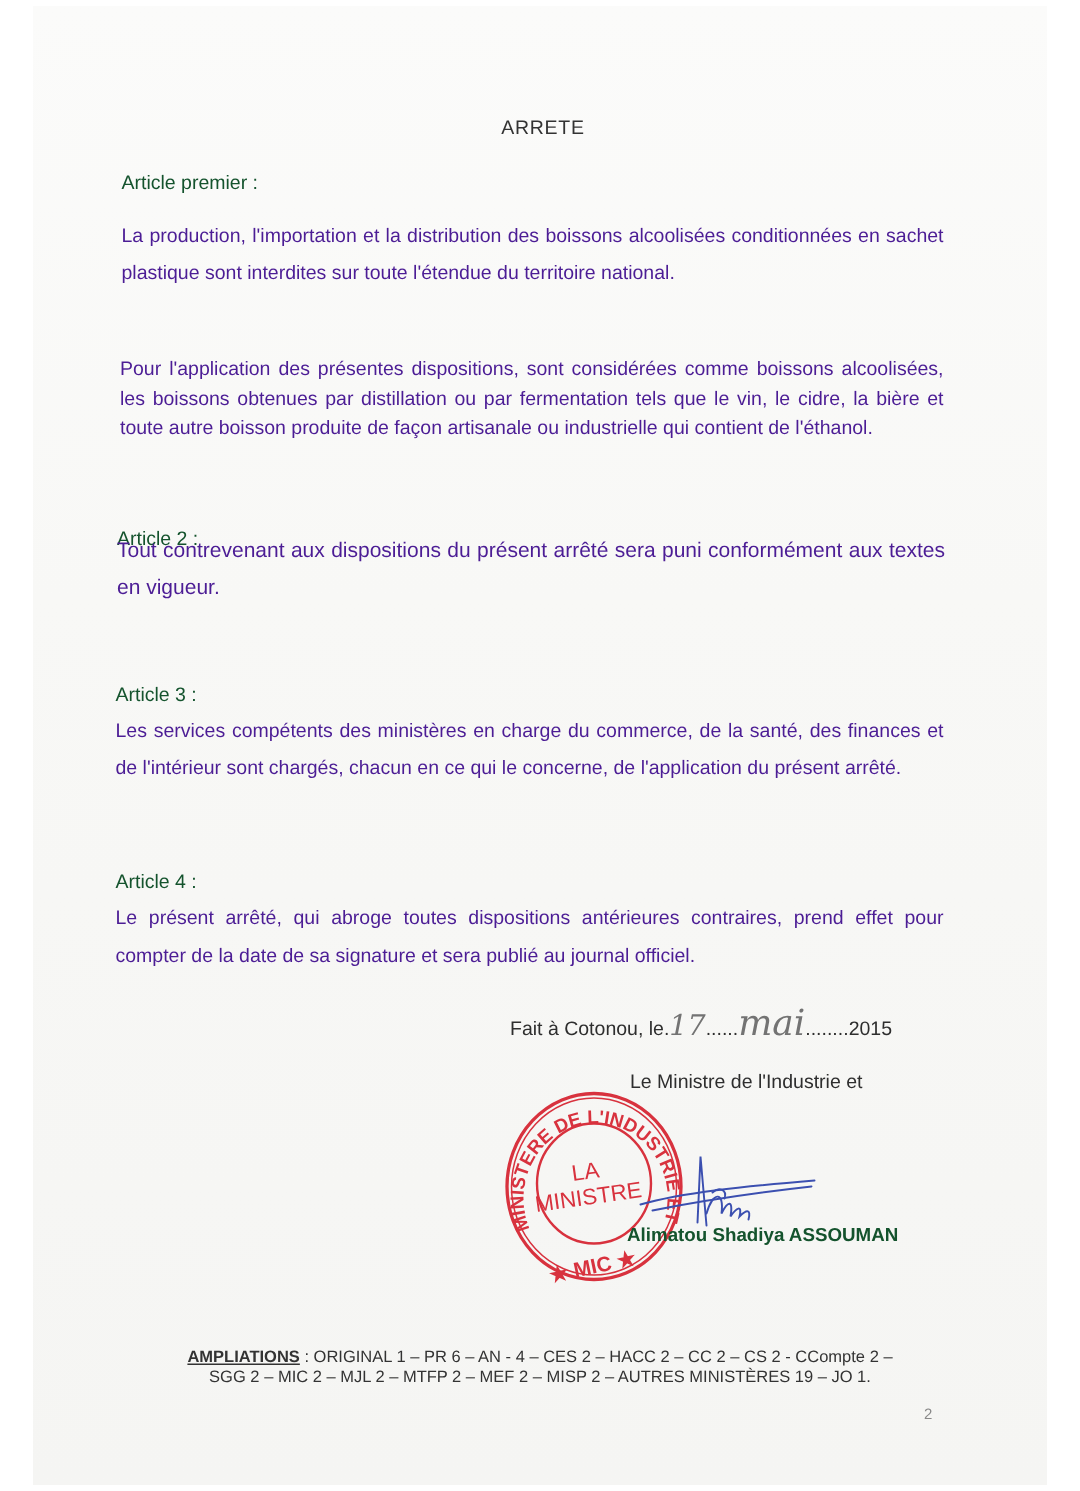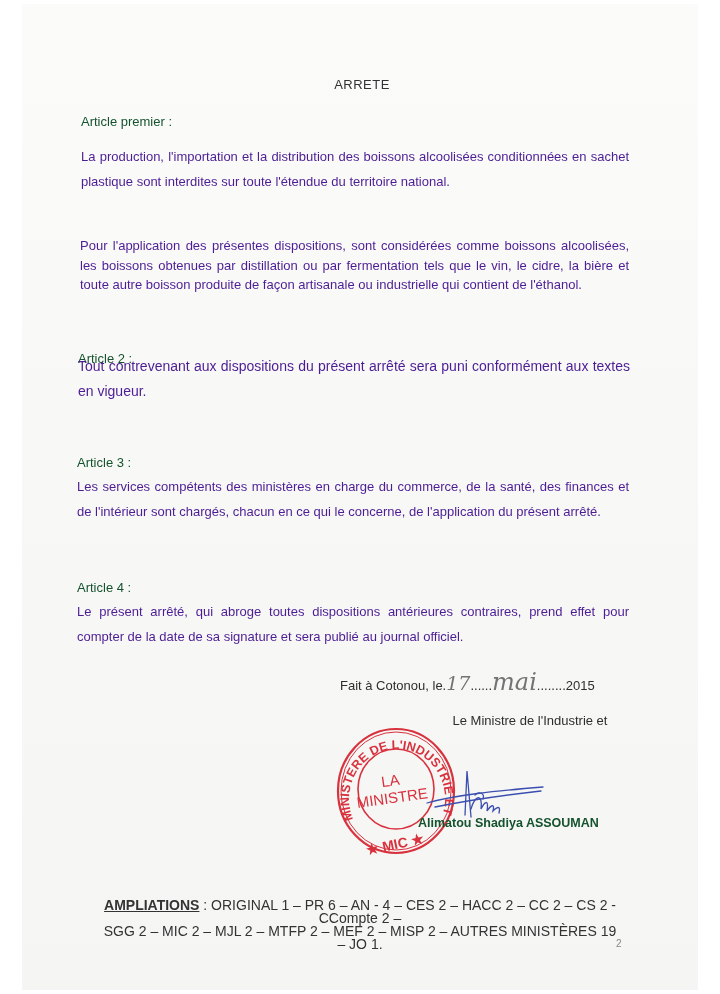--- a/index.html
+++ b/index.html
@@ -12,23 +12,23 @@
       background: linear-gradient(180deg, #fbfbfa 0%, #f8f8f6 40%, #f5f5f3 100%);
     }
     .abs { position: absolute; }
     .title { left: 0; width: 724px; top: 77px; text-align: center; font-size: 13px; letter-spacing: 0.5px; color: #333; }
     .heading { font-weight: normal; font-size: 13px; color: #14532d; }
     .para { font-size: 13px; line-height: 24.5px; text-align: justify; text-align-last: left; color: #4c1d95; }
     .para.tight { line-height: 19.5px; }
     .para.big { font-size: 14px; line-height: 25px; }
     .date-line { font-size: 13px; color: #2e2e2e; white-space: nowrap; }
     .hand { font-family: "DejaVu Serif", serif; font-style: italic; color: #737373; font-size: 19px; }
-    .minister { font-size: 13px; text-align: center; line-height: 17px; color: #2e2e2e; }
+    .minister { font-size: 13px; text-align: left; line-height: 17px; color: #2e2e2e; }
     .signame { font-weight: bold; font-size: 12.5px; color: #14532d; }
-    .amp { font-size: 14px; line-height: 13px; color: #333; text-align: center; }
+    .amp { font-size: 11px; line-height: 13px; color: #333; text-align: center; }
     .amp .lbl { font-weight: bold; text-decoration: underline; }
     .pagenum { font-size: 10px; color: #888; }
   </style>
 </head>
 <body>
 
 <div class="paper"></div>
 
 <div class="abs title">ARRETE</div>
 

